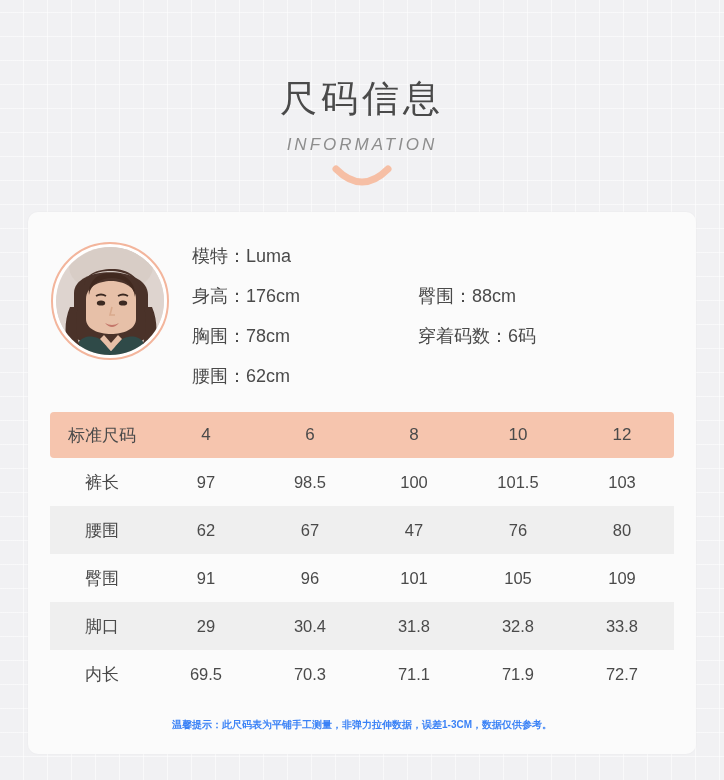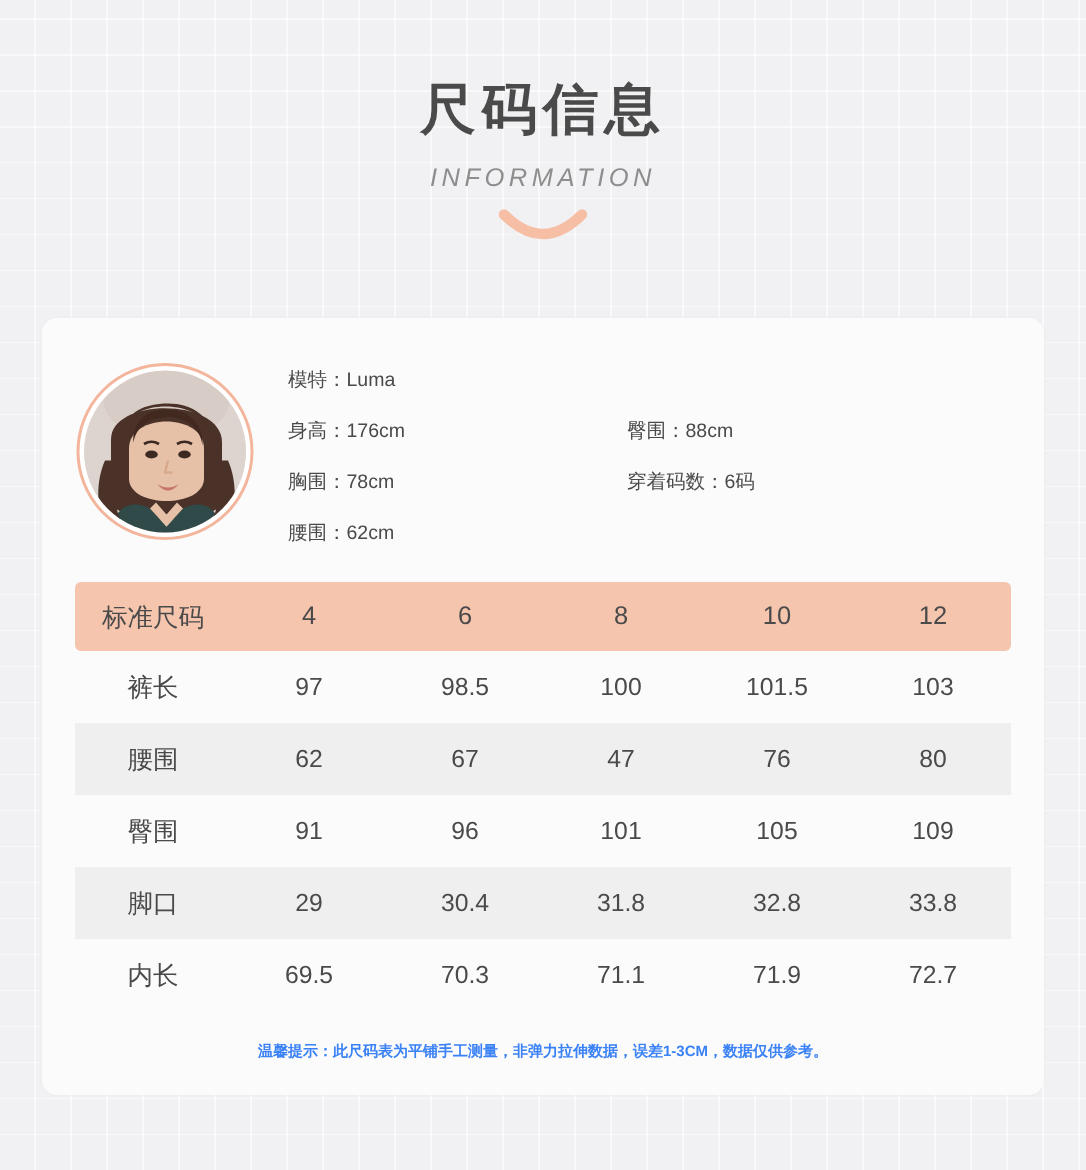--- a/index.html
+++ b/index.html
@@ -24,24 +24,25 @@
       repeating-linear-gradient(90deg, rgba(255,255,255,0.0) 0px, rgba(255,255,255,0.0) 23px, rgba(255,255,255,0.55) 23px, rgba(255,255,255,0.55) 24px),
       #f1f1f3;
   }
   
   .header {
     text-align: center;
     padding-top: 52px;
   }
   .title {
     font-size: 37px;
-    font-weight: bold;
+    font-weight: normal;
     letter-spacing: 4px;
     color: #4a4a4a;
     line-height: 1.15;
+    margin-top: 26px;
   }
   .subtitle {
     margin-top: 14px;
     font-size: 17px;
     letter-spacing: 3px;
     color: #8d8d8d;
     font-style: italic;
   }
   .swoosh {
     margin: 10px auto 0;
@@ -87,21 +88,21 @@
     position: relative;
     background: #e9dcd6;
   }
   .model-info {
     flex: 1;
     padding-top: 6px;
   }
   .info-row {
     display: flex;
     margin-bottom: 16px;
-    font-size: 13px;
+    font-size: 18px;
     color: #4a4a4a;
   }
   .info-row:last-child { margin-bottom: 0; margin-top: 12px; }
   .info-cell { width: 226px; }
   .info-cell.second { width: auto; }
   
   .sizetable {
     width: 624px;
     margin: 0 auto;
     border-collapse: collapse;

